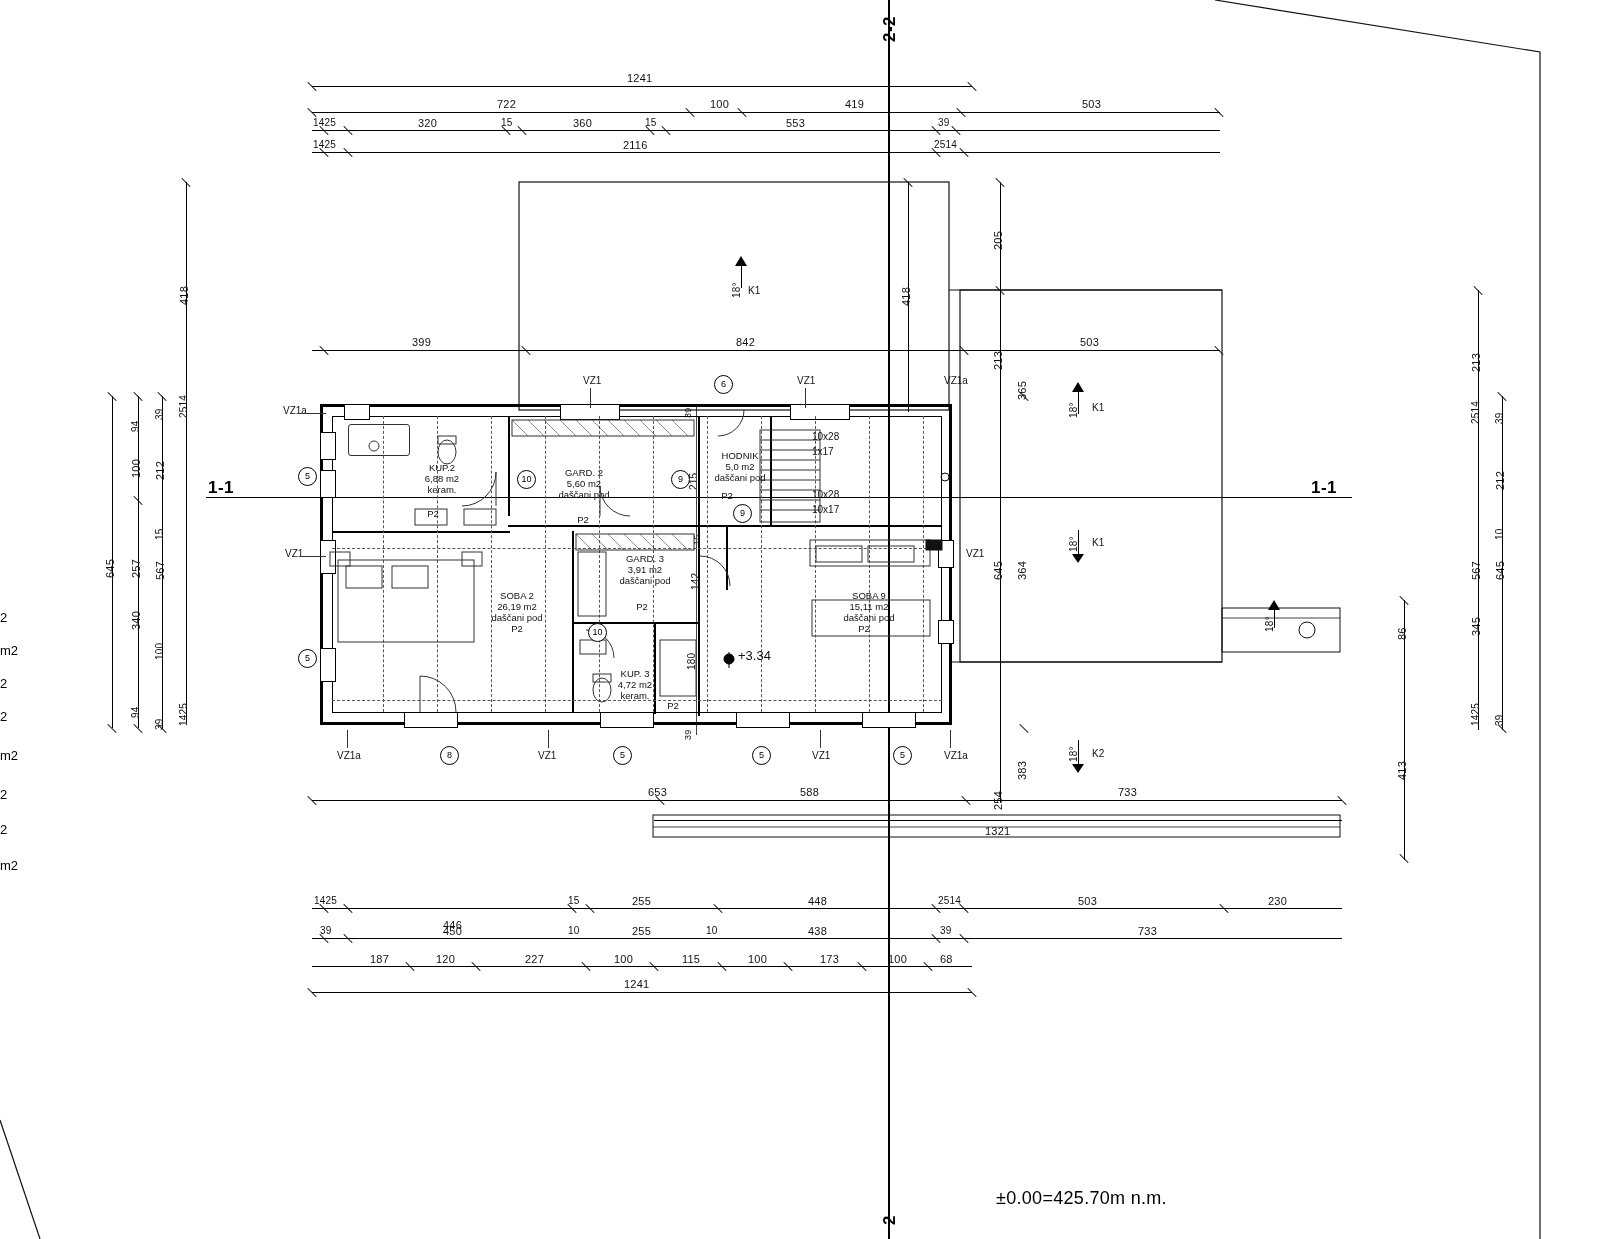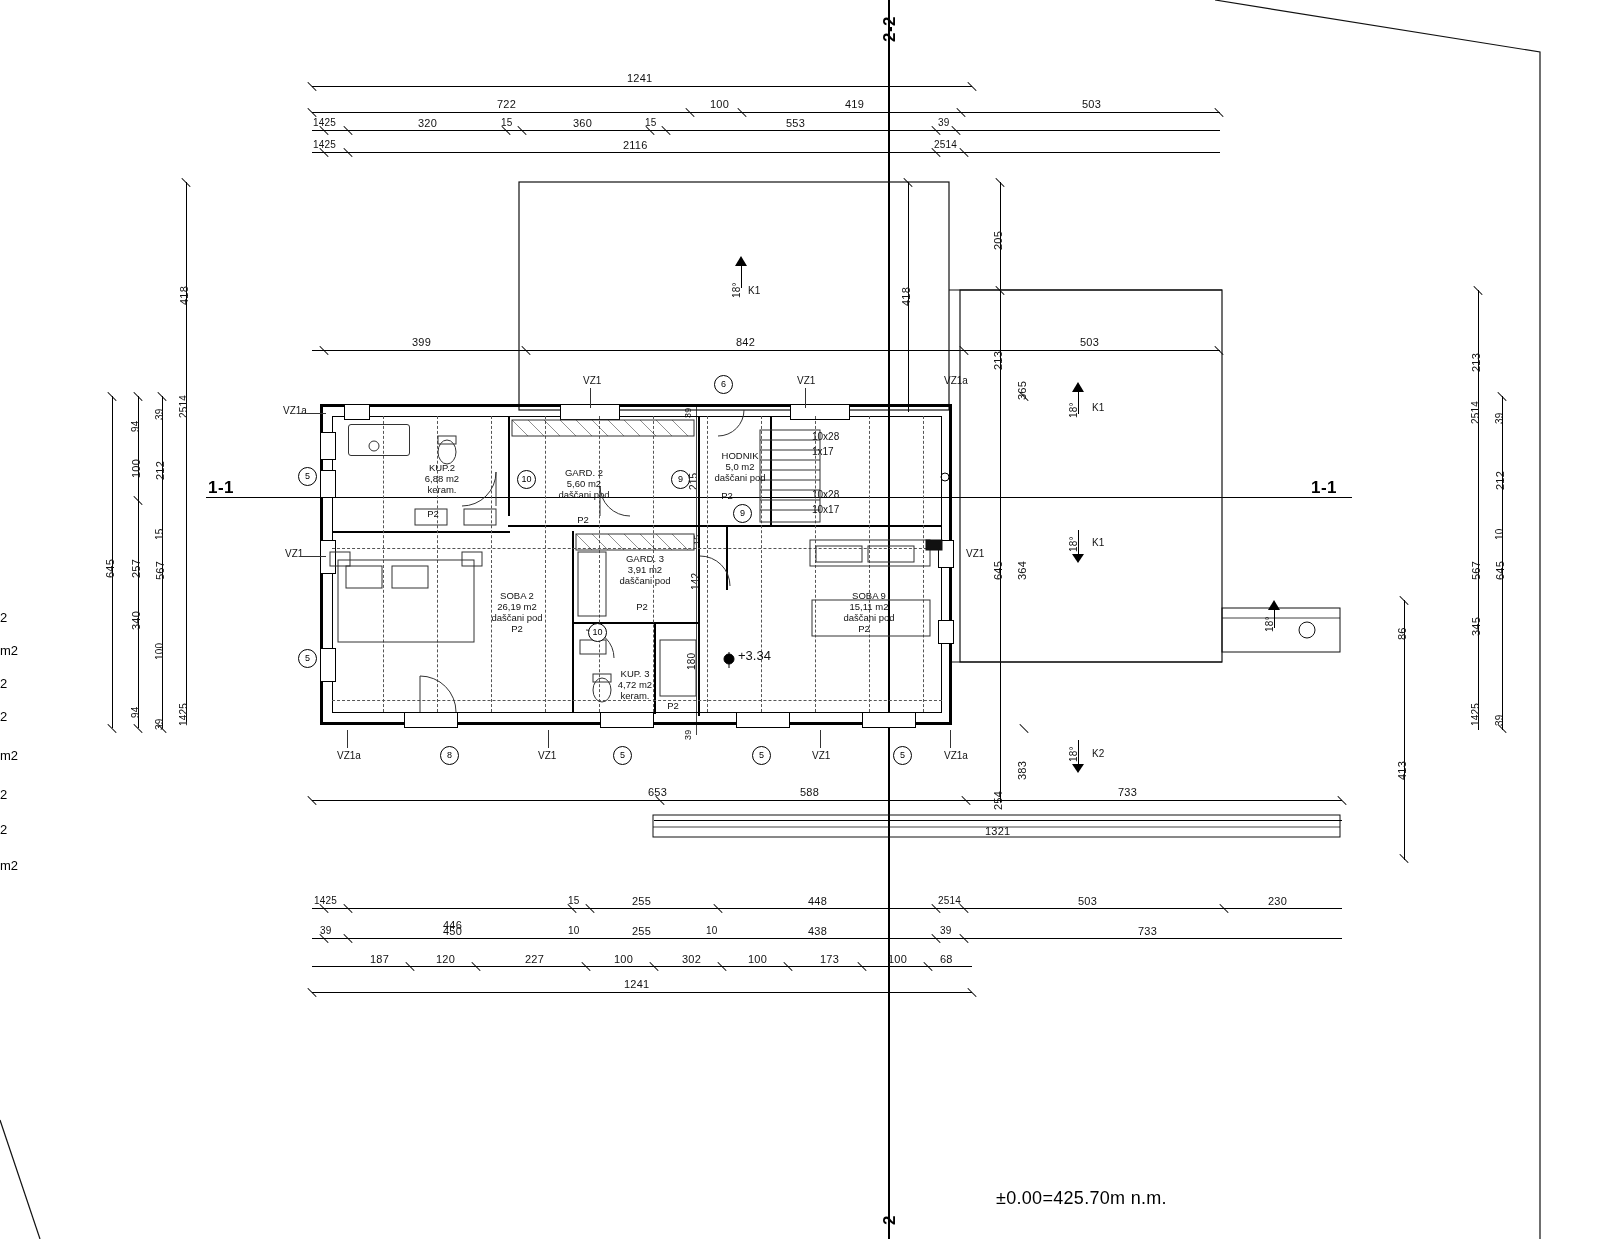--- a/index.html
+++ b/index.html
@@ -563,21 +563,21 @@
   <div class="tick" style="left:318px; top:938px;"></div>
   <div class="tick" style="left:342px; top:938px;"></div>
   <div class="tick" style="left:930px; top:938px;"></div>
   <div class="tick" style="left:958px; top:938px;"></div>
 
   <div class="ln hl" style="left:312px; top:966px; width:660px;"></div>
   <div class="dim-text" style="left:370px; top:953px;">187</div>
   <div class="dim-text" style="left:436px; top:953px;">120</div>
   <div class="dim-text" style="left:525px; top:953px;">227</div>
   <div class="dim-text" style="left:614px; top:953px;">100</div>
-  <div class="dim-text" style="left:682px; top:953px;">302</div>
+  <div class="dim-text" style="left:682px; top:953px;">115</div>
   <div class="dim-text" style="left:748px; top:953px;">100</div>
   <div class="dim-text" style="left:820px; top:953px;">173</div>
   <div class="dim-text" style="left:888px; top:953px;">100</div>
   <div class="dim-text" style="left:940px; top:953px;">68</div>
   <div class="tick" style="left:404px; top:966px;"></div>
   <div class="tick" style="left:470px; top:966px;"></div>
   <div class="tick" style="left:580px; top:966px;"></div>
   <div class="tick" style="left:648px; top:966px;"></div>
   <div class="tick" style="left:716px; top:966px;"></div>
   <div class="tick" style="left:782px; top:966px;"></div>

